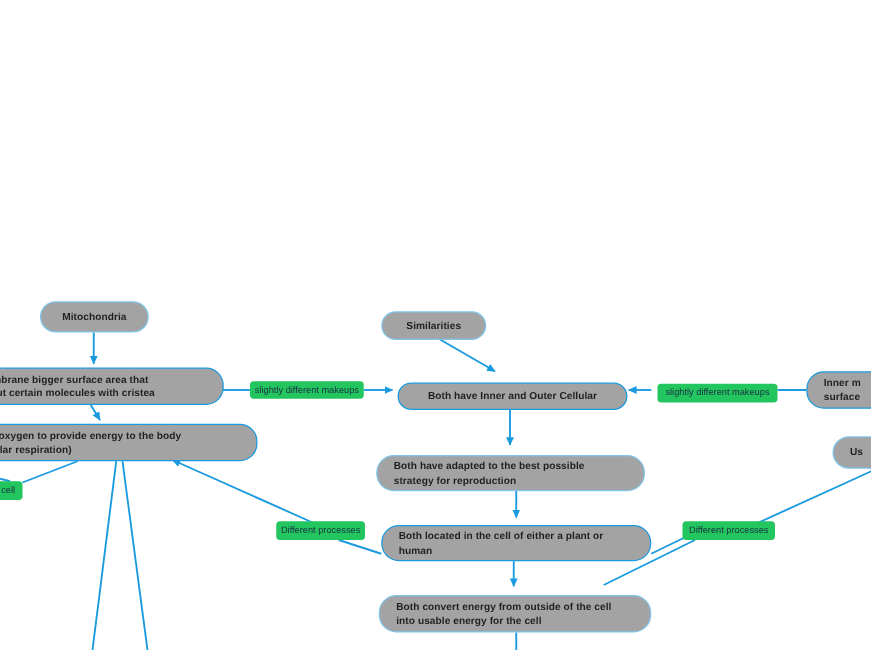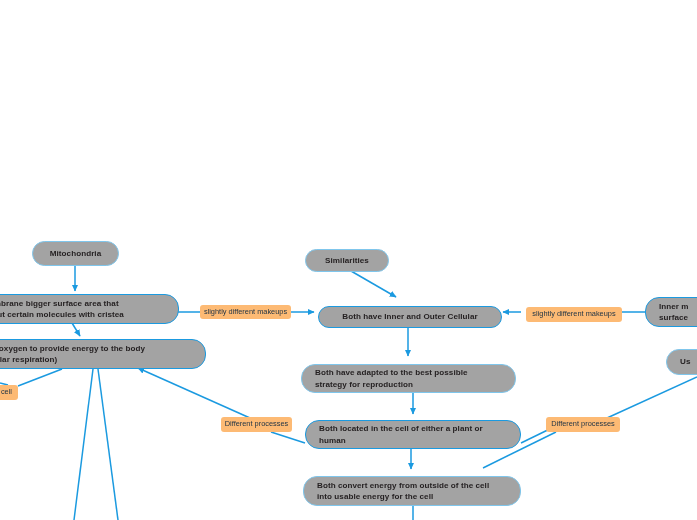--- a/index.html
+++ b/index.html
@@ -48,21 +48,21 @@
     justify-content: center;
     text-align: center;
   }
   .node-text {
     display: block;
     width: 100%;
   }
   .chip {
     position: absolute;
     box-sizing: border-box;
-    background: #fdba74;
+    background: #22c55e;
     border-radius: 3px;
     color: #1c3144;
     font-size: 7.4px;
     font-weight: normal;
     line-height: 1.2;
     display: flex;
     align-items: center;
     justify-content: center;
     padding: 4px 6px;
     white-space: nowrap;

